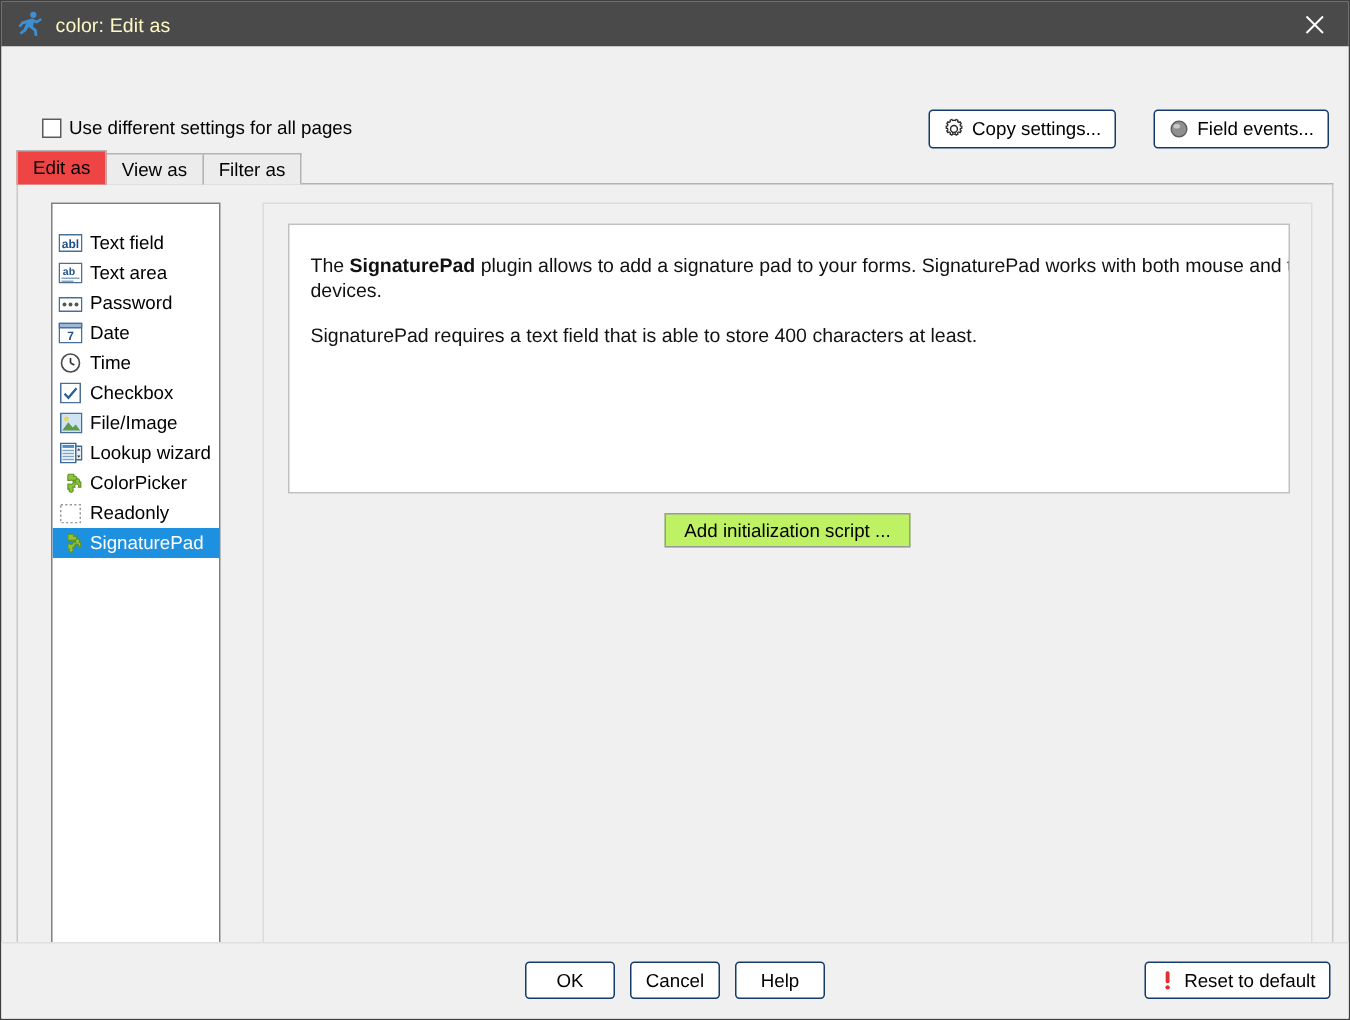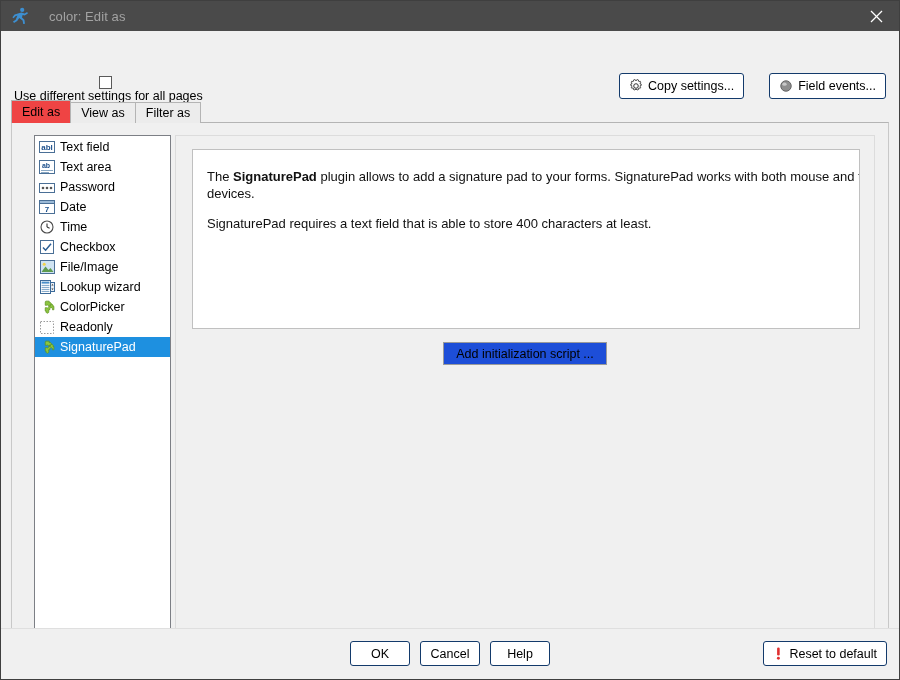--- a/index.html
+++ b/index.html
@@ -38,25 +38,24 @@
   }
   .titlebar-icon {
     width: 20px;
     height: 20px;
     margin-left: 9px;
     margin-right: 7px;
     flex: 0 0 auto;
     display: block;
   }
   .titlebar-title {
-    color: #a3a3a3;
+    color: #fef9c3;
     font-size: 13px;
     letter-spacing: 0.1px;
     white-space: nowrap;
-    margin-left: 12px;
   }
   .titlebar-close {
     position: absolute;
     right: 0;
     top: 0;
     width: 45px;
     height: 30px;
     display: flex;
     align-items: center;
     justify-content: center;
@@ -66,26 +65,25 @@
 
   
   .body-area {
     flex: 1 1 auto;
     position: relative;
     background: #f0f0f0;
   }
 
   .checkbox-row {
     position: absolute;
-    left: 8px;
+    left: 27px;
     top: 45px;
     display: flex;
     align-items: center;
     height: 18px;
-    flex-direction: column;
   }
   .chk {
     width: 13px;
     height: 13px;
     border: 1px solid #5a5a5a;
     background: #ffffff;
     box-sizing: border-box;
     flex: 0 0 auto;
     cursor: pointer;
   }
@@ -162,27 +160,27 @@
     background: #f0f0f0;
     border: 1px solid #c8c8c8;
     border-top: 1px solid #b4b4b4;
   }
 
   
   .listbox {
     position: absolute;
     left: 22px;
     top: 12px;
-    width: 137px;
+    width: 113px;
     height: 516px;
     box-sizing: border-box;
     background: #ffffff;
     border: 1px solid #7c7f85;
     overflow: hidden;
-    padding-top: 1px;
+    padding-top: 16px;
   }
   .list-item {
     height: 20px;
     display: flex;
     align-items: center;
     padding-left: 4px;
     font-size: 12.5px;
     color: #000;
     cursor: pointer;
     white-space: nowrap;
@@ -244,21 +242,21 @@
     right: 0;
     top: 206px;
     display: flex;
     justify-content: center;
   }
   .grey-btn {
     box-sizing: border-box;
     height: 23px;
     padding: 0 12px;
     min-width: 164px;
-    background: #1d4ed8;
+    background: #bef264;
     border: 1px solid #9a9a9a;
     font-size: 12.5px;
     display: inline-flex;
     align-items: center;
     justify-content: center;
     cursor: pointer;
     color: #000;
   }
 
   

